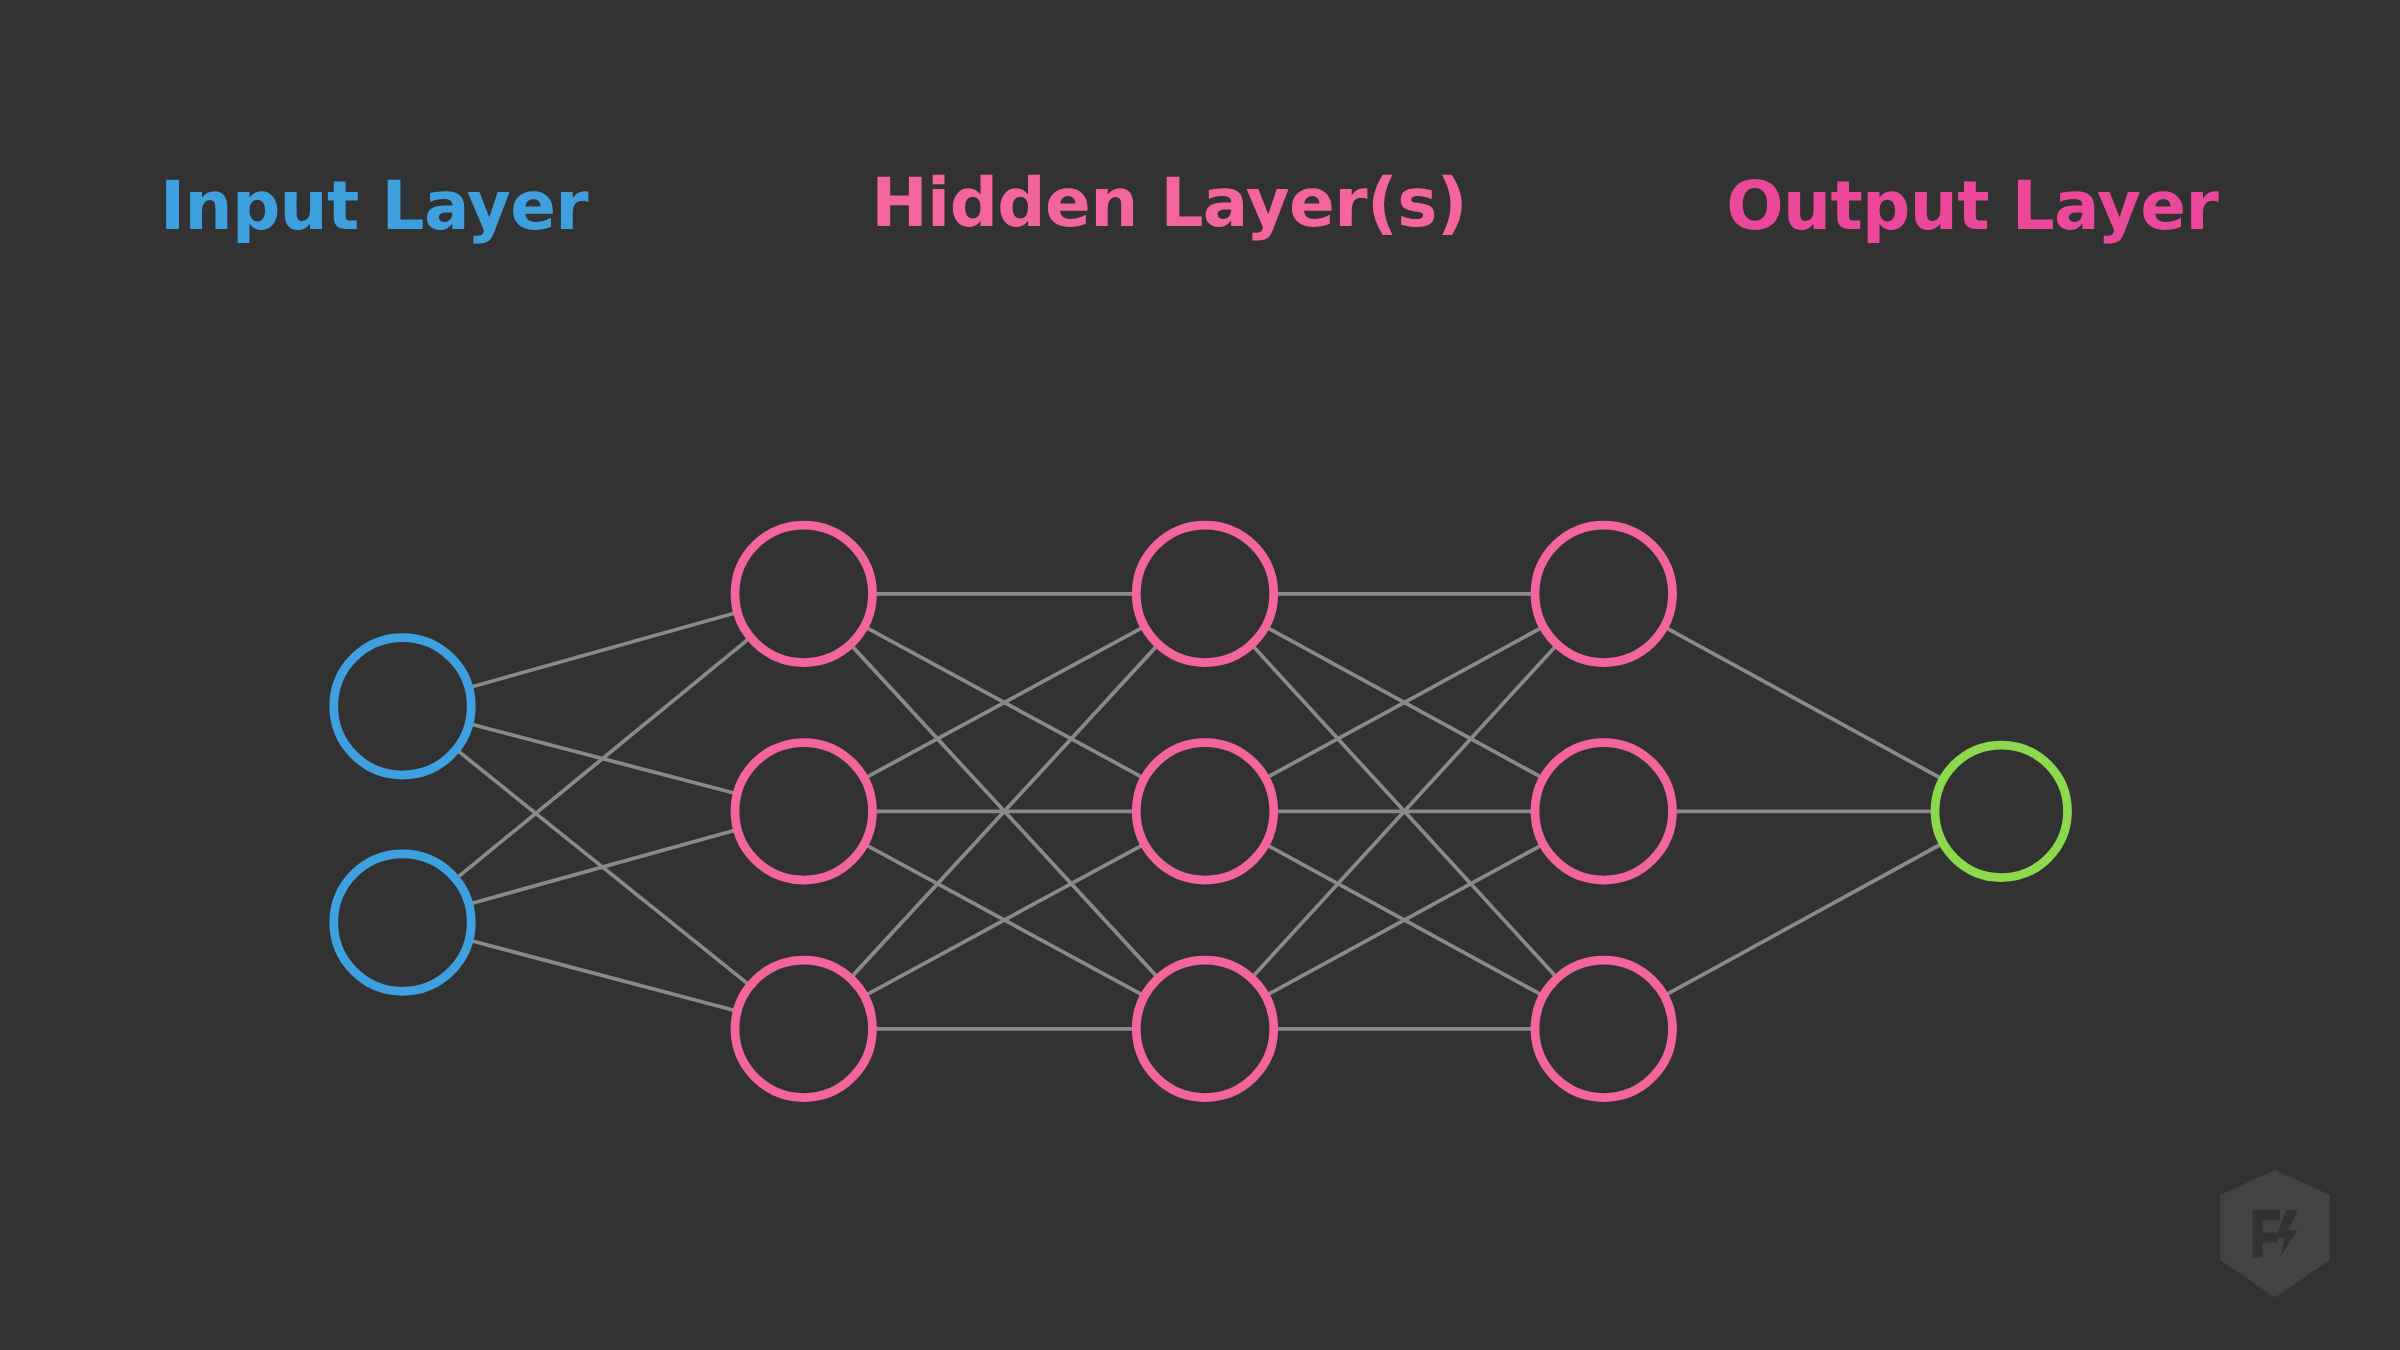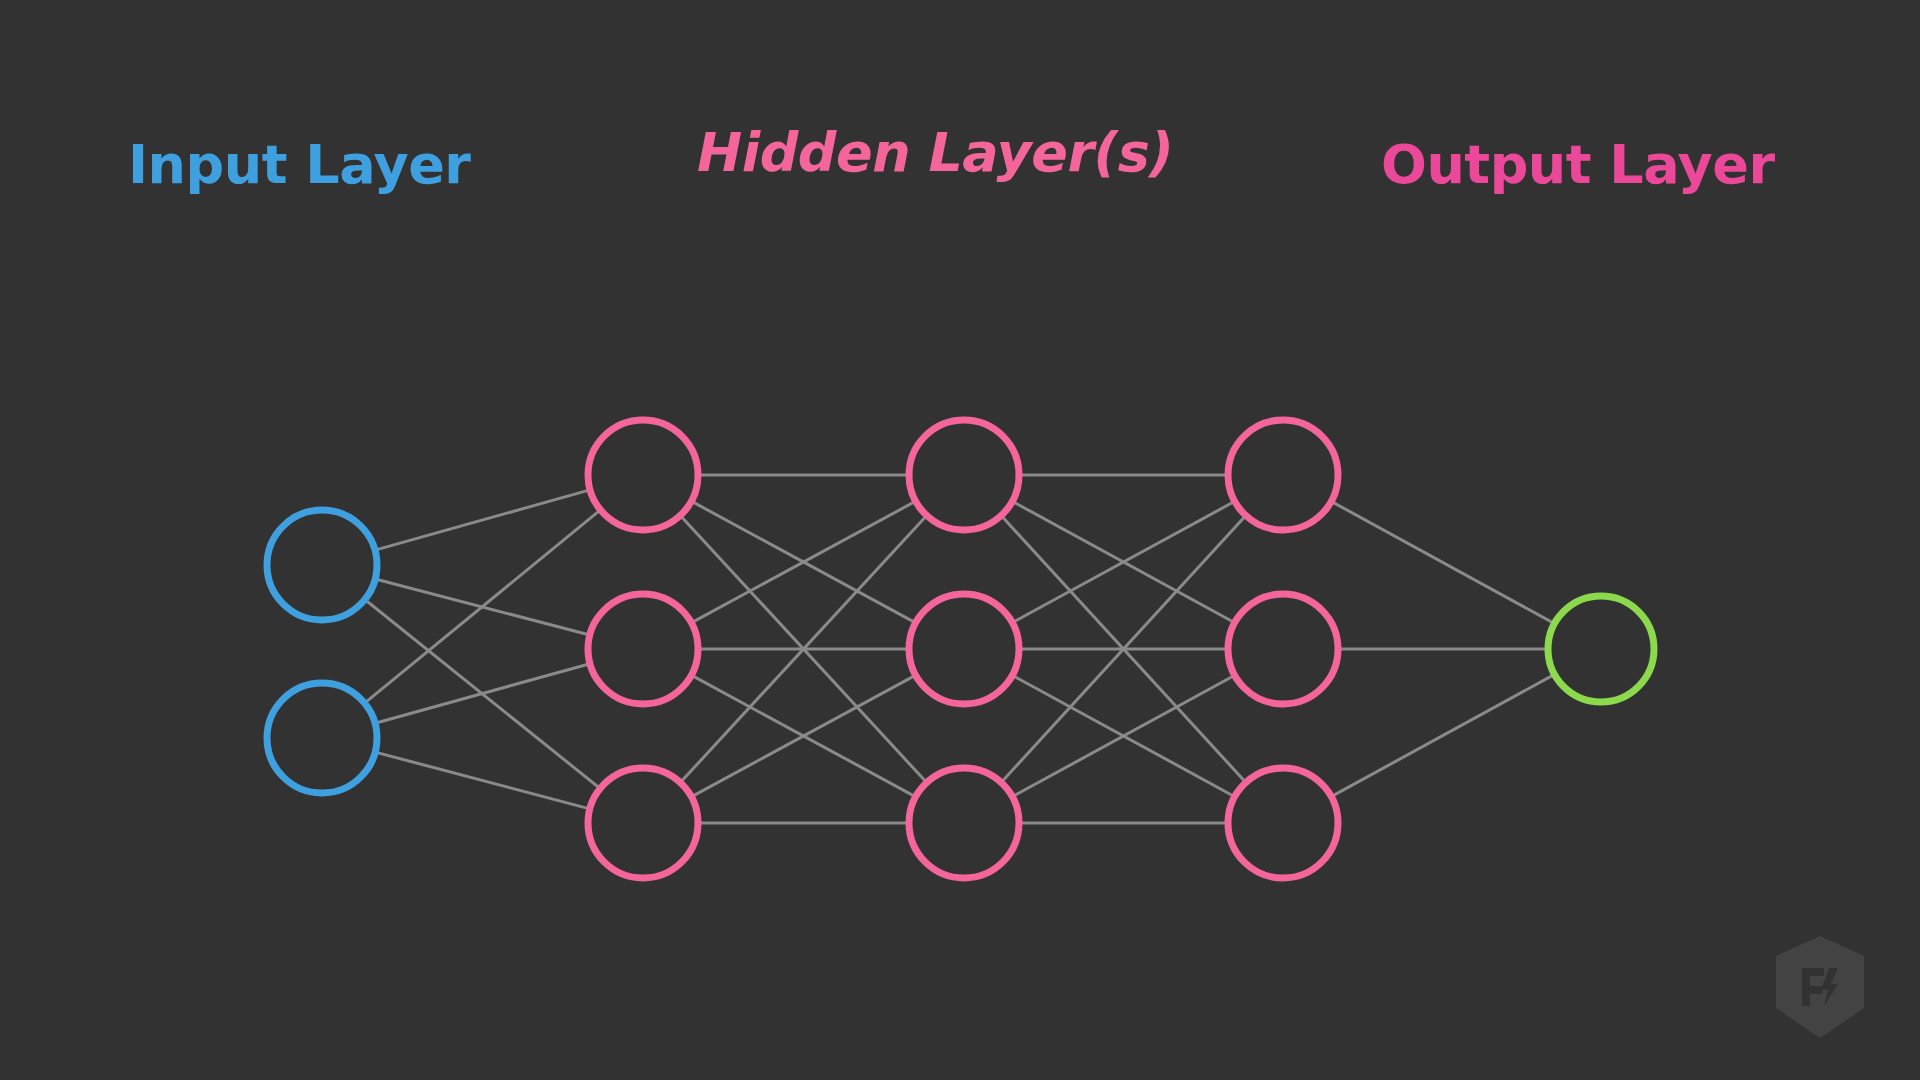--- a/index.html
+++ b/index.html
@@ -30,21 +30,21 @@
   .layer-label {
     position: absolute;
     white-space: nowrap;
     font-weight: 700;
     font-size: 54px;
     letter-spacing: -0.5px;
     line-height: 1;
     font-family: "DejaVu Sans", sans-serif;
   }
   #label-input   { left: 128px;  top: 138px; }
-  #label-hidden  { left: 697px;  top: 126px; font-style: italic; }
+  #label-hidden  { left: 697px;  top: 136px; }
   #label-output  { left: 1381px; top: 138px; }
 
   #watermark {
     position: absolute;
     left: 1772px;
     top: 934px;
     width: 96px;
     height: 106px;
     opacity: 0.30;
   }

